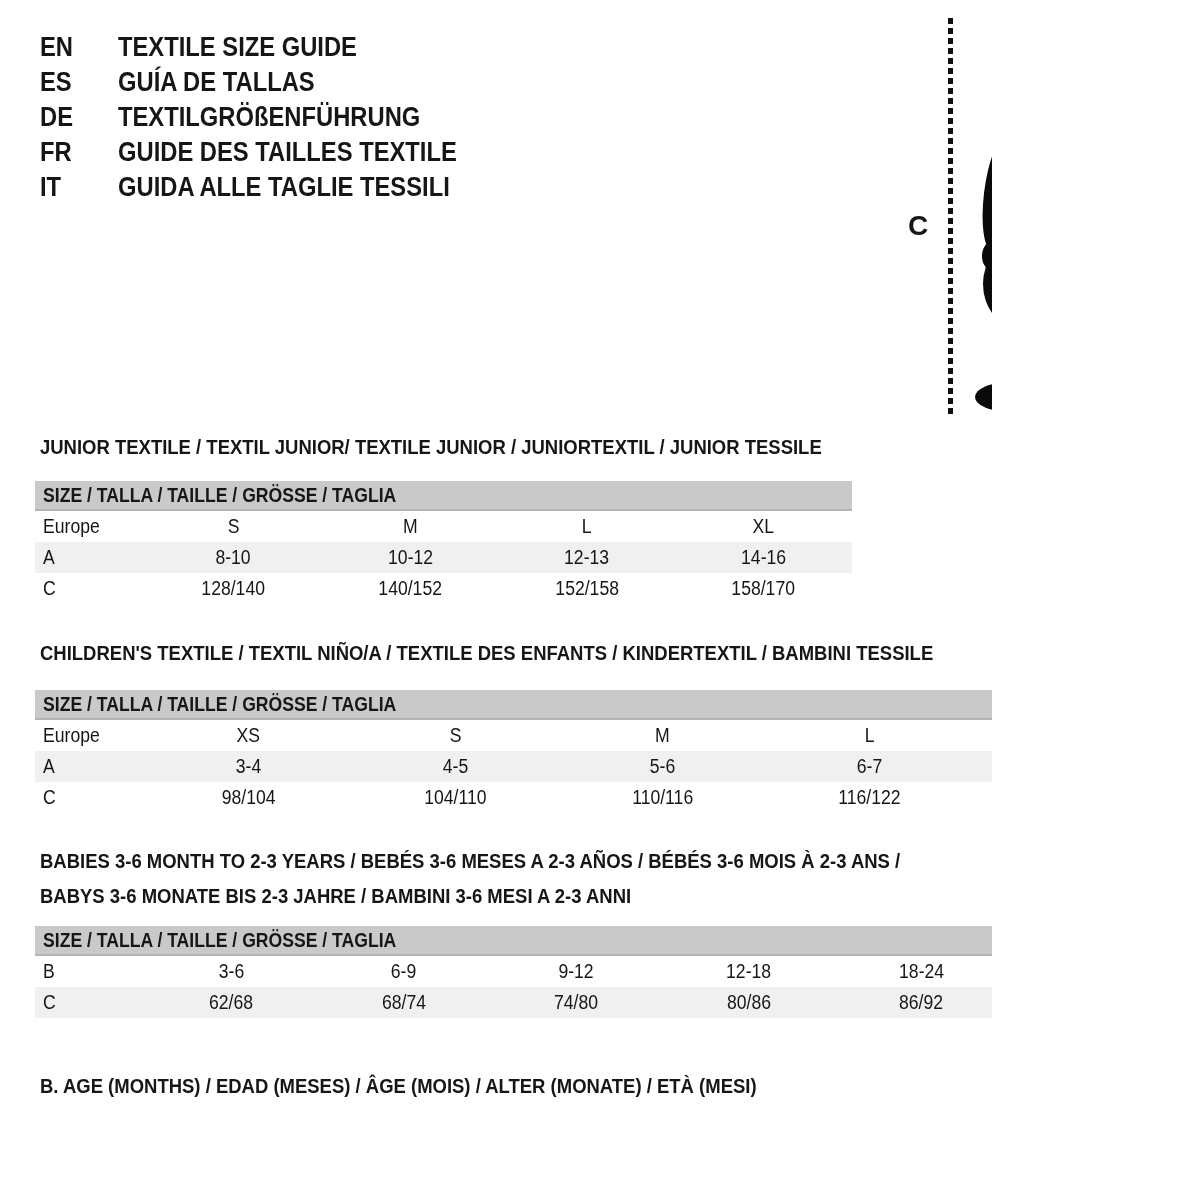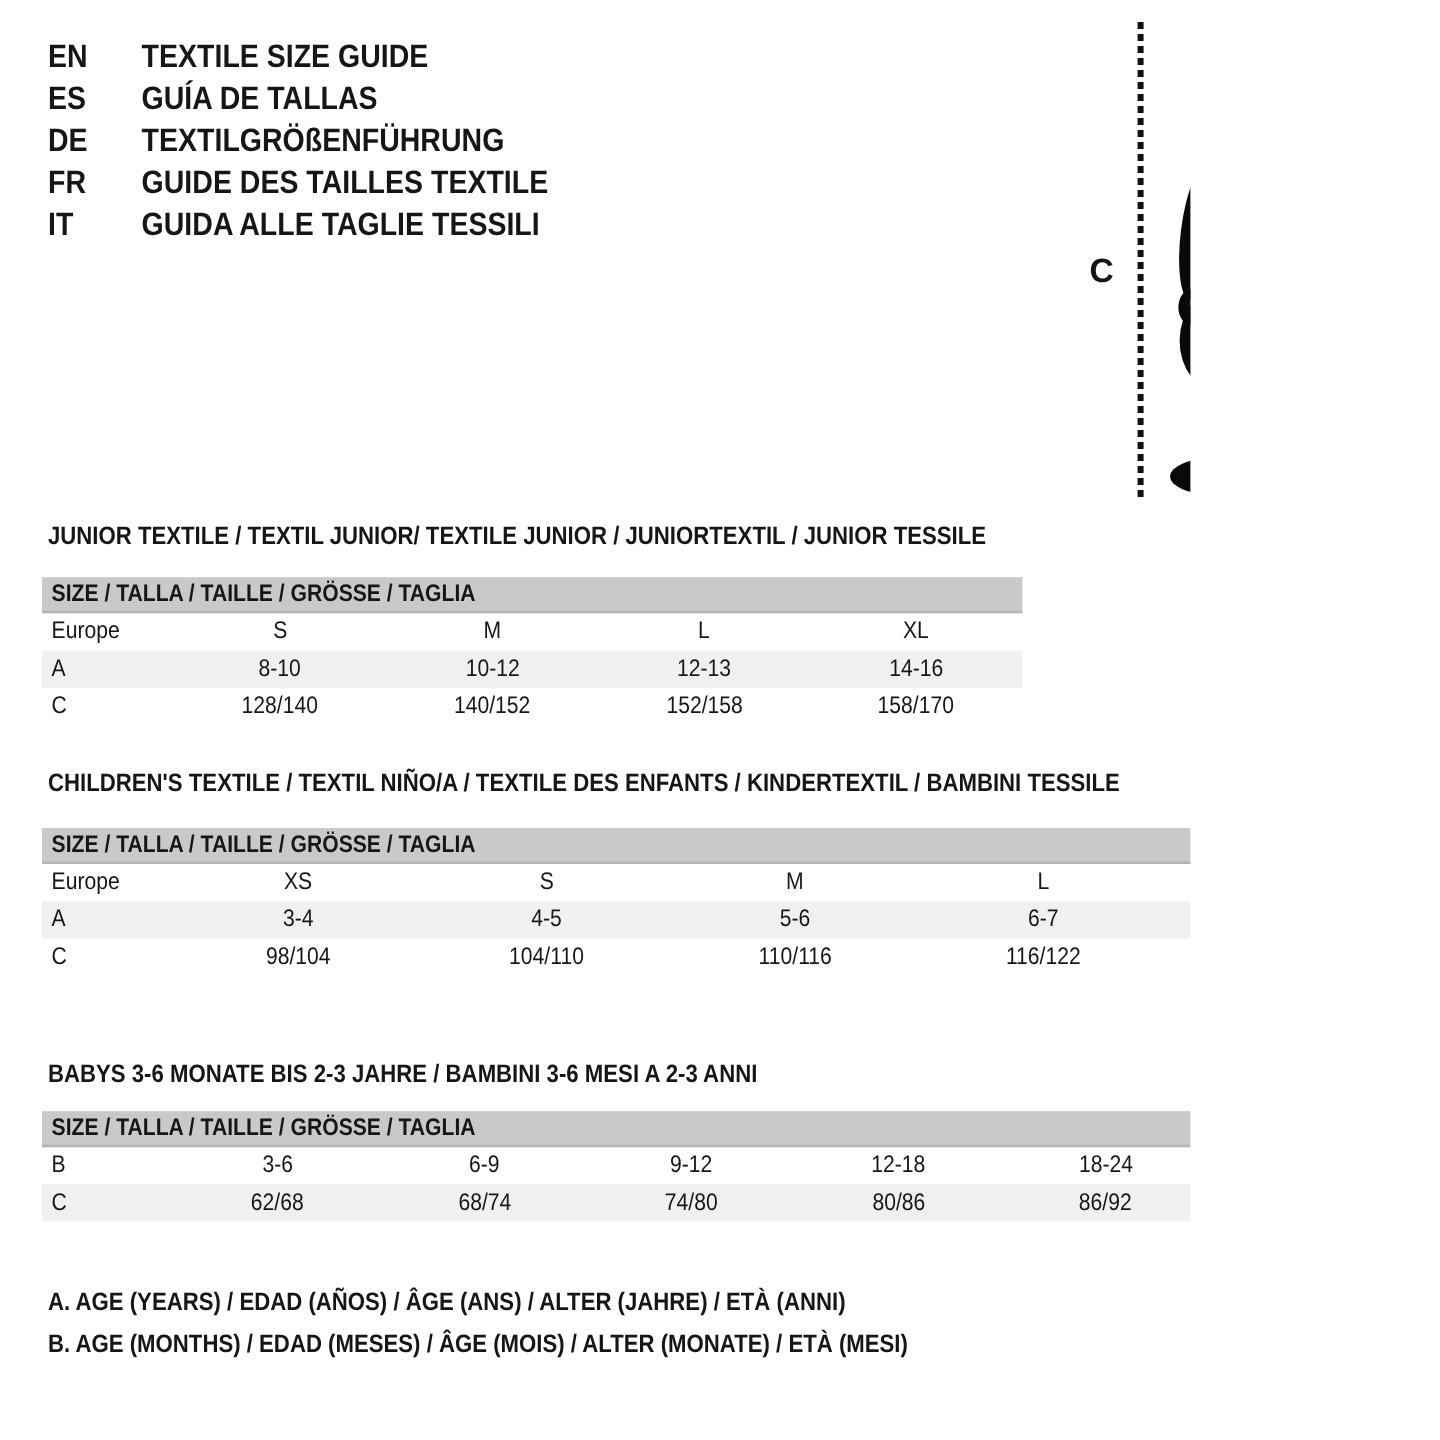--- a/index.html
+++ b/index.html
@@ -163,20 +163,23 @@
     <div class="trow">
       <span class="tlabel"><span class="cond lft">C</span></span>
       <span class="tcell"><span class="cond ctr">98/104</span></span>
       <span class="tcell"><span class="cond ctr">104/110</span></span>
       <span class="tcell"><span class="cond ctr">110/116</span></span>
       <span class="tcell"><span class="cond ctr">116/122</span></span>
       <span class="tcell"><span class="cond ctr">122/128</span></span>
     </div>
   </div>
 
+  <div class="section-title t-babies1">
+    <span class="cond lft">BABIES 3-6 MONTH TO 2-3 YEARS / BEBÉS 3-6 MESES A 2-3 AÑOS / BÉBÉS 3-6 MOIS À 2-3 ANS /</span>
+  </div>
   <div class="section-title t-babies2">
     <span class="cond lft">BABYS 3-6 MONATE BIS 2-3 JAHRE / BAMBINI 3-6 MESI A 2-3 ANNI</span>
   </div>
   <div class="size-table tbl-babies">
     <div class="table-header">
       <span class="cond lft">SIZE / TALLA / TAILLE / GRÖSSE / TAGLIA</span>
     </div>
     <div class="trow">
       <span class="tlabel"><span class="cond lft">B</span></span>
       <span class="tcell"><span class="cond ctr">3-6</span></span>
@@ -192,20 +195,17 @@
       <span class="tcell"><span class="cond ctr">68/74</span></span>
       <span class="tcell"><span class="cond ctr">74/80</span></span>
       <span class="tcell"><span class="cond ctr">80/86</span></span>
       <span class="tcell"><span class="cond ctr">86/92</span></span>
       <span class="tcell"><span class="cond ctr">92/98</span></span>
     </div>
   </div>
 
   <div class="legend">
     <div class="legend-line">
-      <span class="cond lft">A. AGE (YEARS) / EDAD (AÑOS) / ÂGE (ANS) / ALTER (JAHRE) / ETÀ (ANNI)</span>
-    </div>
-    <div class="legend-line">
       <span class="cond lft">B. AGE (MONTHS) / EDAD (MESES) / ÂGE (MOIS) / ALTER (MONATE) / ETÀ (MESI)</span>
     </div>
   </div>
 
 </div>
 
 </body></html>

